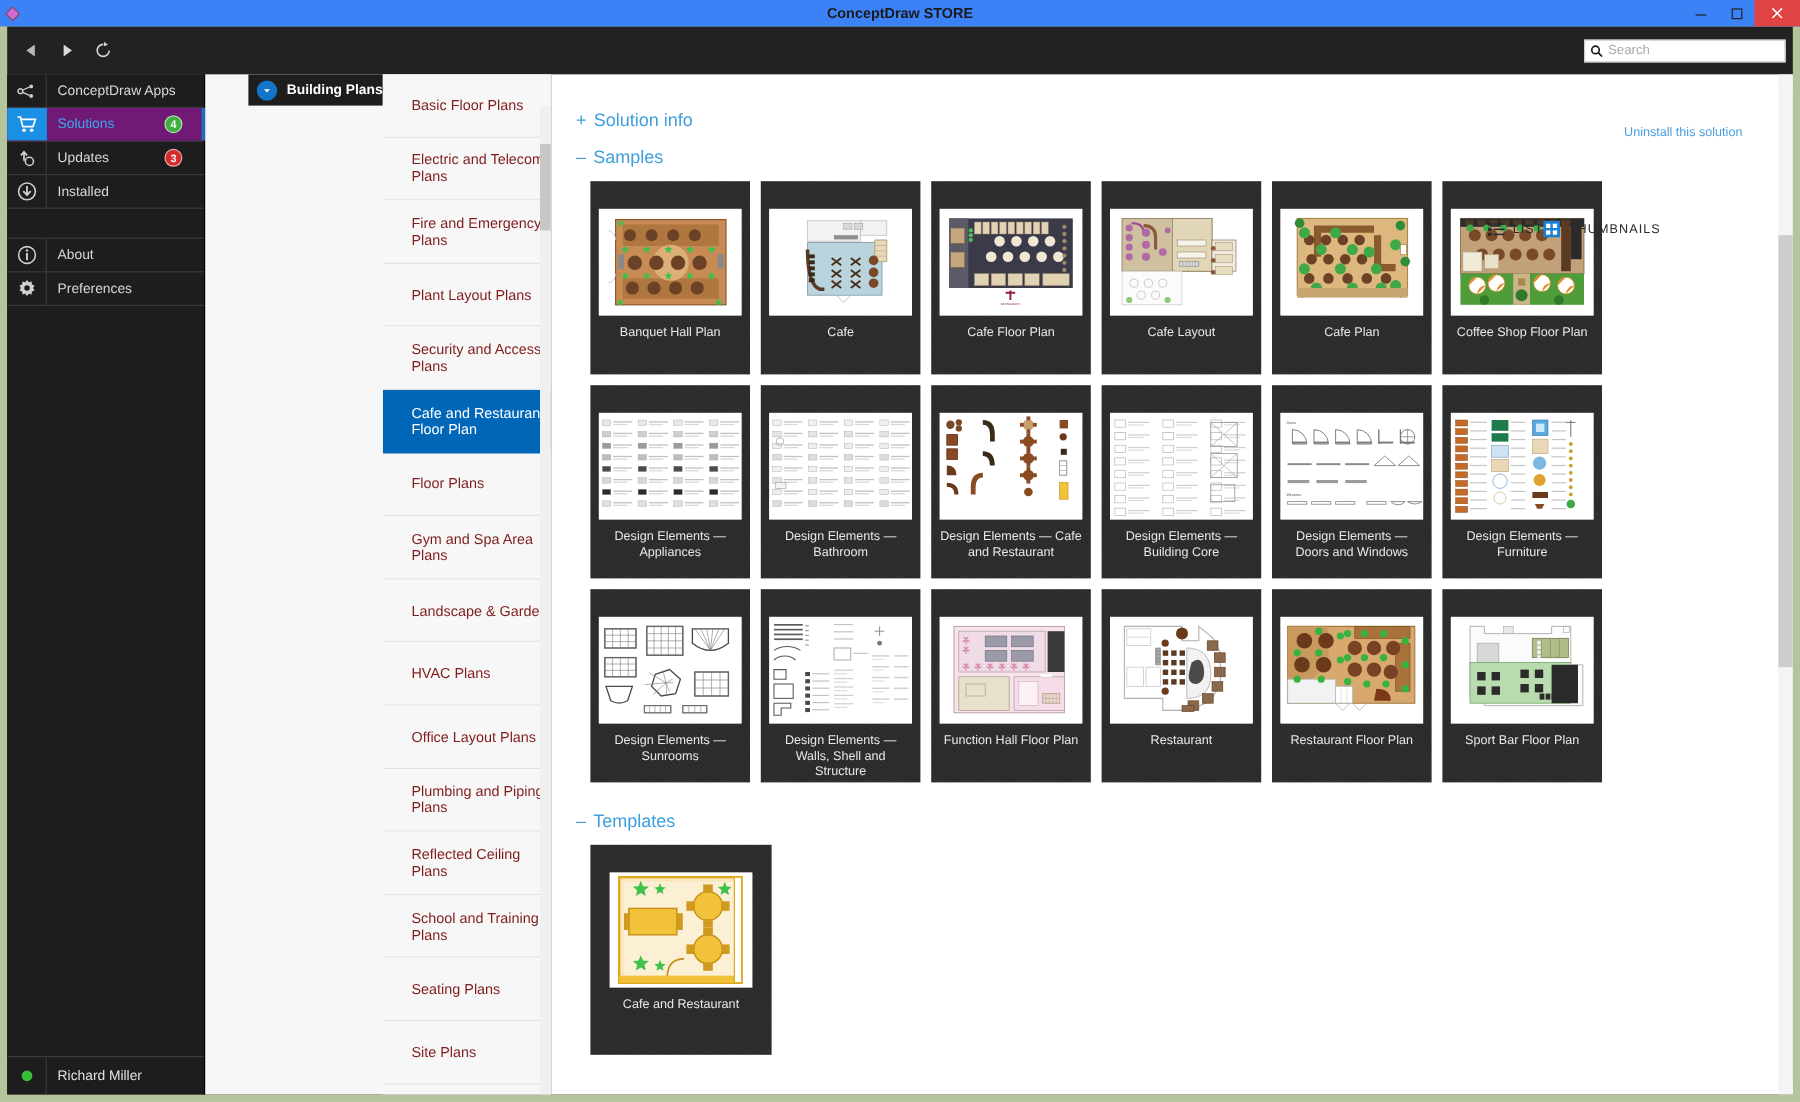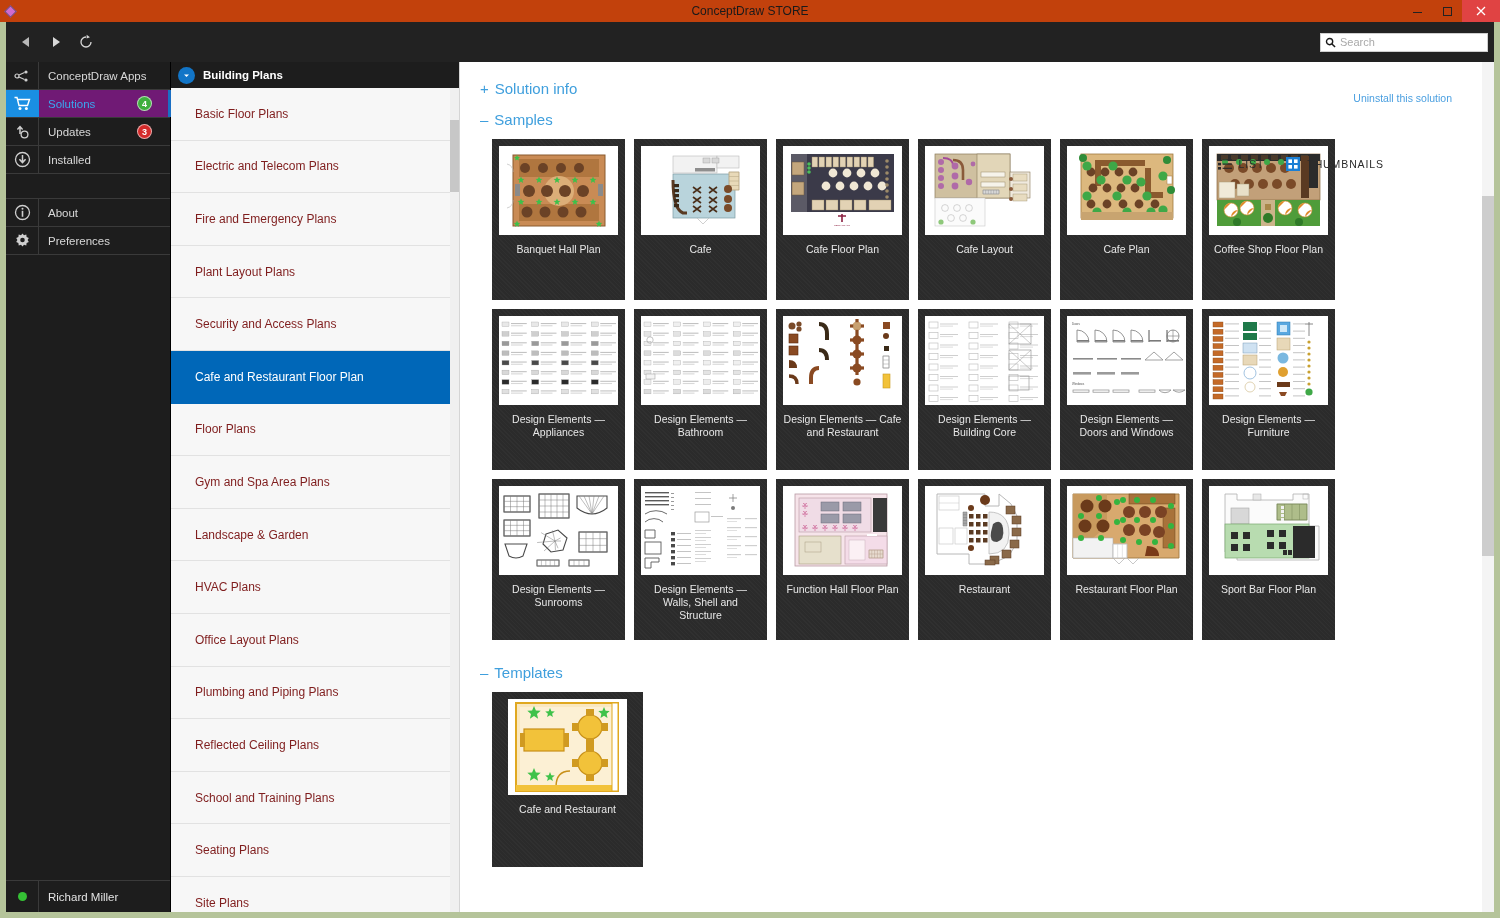--- a/index.html
+++ b/index.html
@@ -10,23 +10,24 @@
     background: #b5c49a;
   }
   
   .window {
     position: absolute; inset: 0;
     background: #b5c49a;
     display: flex; flex-direction: column;
   }
   .titlebar {
     height: 22px; min-height: 22px;
-    background: #c2410c;
+    background: #3b82f6;
     display: flex; align-items: flex-end;
     position: relative;
+    font-weight: bold;
   }
   .app-logo {
     width: 20px; height: 22px;
     display: flex; align-items: center; justify-content: center;
   }
   .app-logo .diamond {
     width: 9px; height: 9px;
     background: #d06bd0;
     border: 1px solid #6e4a6e;
     transform: rotate(45deg);
@@ -133,23 +134,24 @@
     width: 33px; min-width: 33px; height: 100%;
     display: flex; align-items: center; justify-content: center;
     border-right: 1px solid #3a3a3a;
   }
   .user-dot { width: 9px; height: 9px; border-radius: 50%; background: #35c035; }
   .user-row .lbl { font-size: 11.5px; color: #e2e2e2; padding-left: 9px; }
 
   
   .cat-col {
     width: 288px; min-width: 288px;
-    display: flex; flex-direction: column;
+    display: flex; flex-direction: row;
     background: #f7f7f7;
     position: relative;
+    padding-left: 36px;
   }
   .cat-header {
     height: 26px; min-height: 26px;
     background: #1d1d1d;
     display: flex; align-items: center;
     padding-left: 7px; gap: 8px;
   }
   .cat-header .circle {
     width: 17px; height: 17px; border-radius: 50%;
     background: #1275c7;
@@ -189,22 +191,22 @@
     font-size: 10.5px; color: #4a9fe0;
     text-decoration: none;
   }
   .page-title {
     font-size: 21px; color: #5ab0ea; font-weight: normal;
     margin: 36px 0 0 0; padding-left: 2px;
     letter-spacing: .2px;
   }
   .page-title .minus { margin-right: 5px; }
   .view-toggle {
-    position: absolute; right: 110px; top: 77px;
-    display: flex; align-items: center; gap: 22px; margin-left: 28px;
+    position: absolute; right: 110px; top: 92px;
+    display: flex; align-items: center;  margin-left: 28px;
   }
   .vt-btn { display: flex; align-items: center; gap: 7px; cursor: pointer; }
   .vt-btn .vt-label {
     font-size: 10.5px; letter-spacing: .9px; color: #2b2b2b;
   }
   .section-head {
     font-size: 15px; color: #3f9fdd; font-weight: normal;
     margin-left: 2px;
   }
   .section-head .sign { margin-right: 6px; }
@@ -213,21 +215,21 @@
 
   .grid {
     display: flex; flex-wrap: wrap;
     gap: 9px; margin-top: 11px; margin-left: 14px;
   }
   .card {
     width: 133px; height: 161px;
     background: #2b2b2b;
     background-image:
       repeating-linear-gradient(45deg, rgba(255,255,255,.022) 0 1px, transparent 1px 3px);
-    padding: 7px 7px 0 7px;
+    padding: 23px 7px 0 7px;
     display: flex; flex-direction: column; align-items: center;
   }
   .card .thumb {
     width: 119px; height: 89px; background: #fff;
     display: flex; align-items: center; justify-content: center;
     overflow: hidden;
   }
   .card .thumb svg { display:block; }
   .card .cap {
     margin-top: 8px; font-size: 10.5px; color: #e7e7e7;
@@ -478,21 +480,21 @@
               <rect x="0" y="0" width="14" height="14" fill="#1b7fd4"></rect>
               <rect x="2.4" y="2.4" width="3.6" height="3.6" fill="#fff"></rect>
               <rect x="8" y="2.4" width="3.6" height="3.6" fill="#fff"></rect>
               <rect x="2.4" y="8" width="3.6" height="3.6" fill="#fff"></rect>
               <rect x="8" y="8" width="3.6" height="3.6" fill="#fff"></rect>
             </svg>
             <span class="vt-label">THUMBNAILS</span>
           </div>
         </div>
 
-        <div class="section-head sec-samples" style="margin-top:18px">
+        <div class="section-head sec-samples" style="margin-top:30px">
           <span class="sign">+</span><span>Solution info</span>
         </div>
 
         <div class="section-head" style="margin-top:14px">
           <span class="sign">–</span><span>Samples</span>
         </div>
 
         <div class="grid" id="samples-grid">
             <div class="card">
               <div class="thumb">

